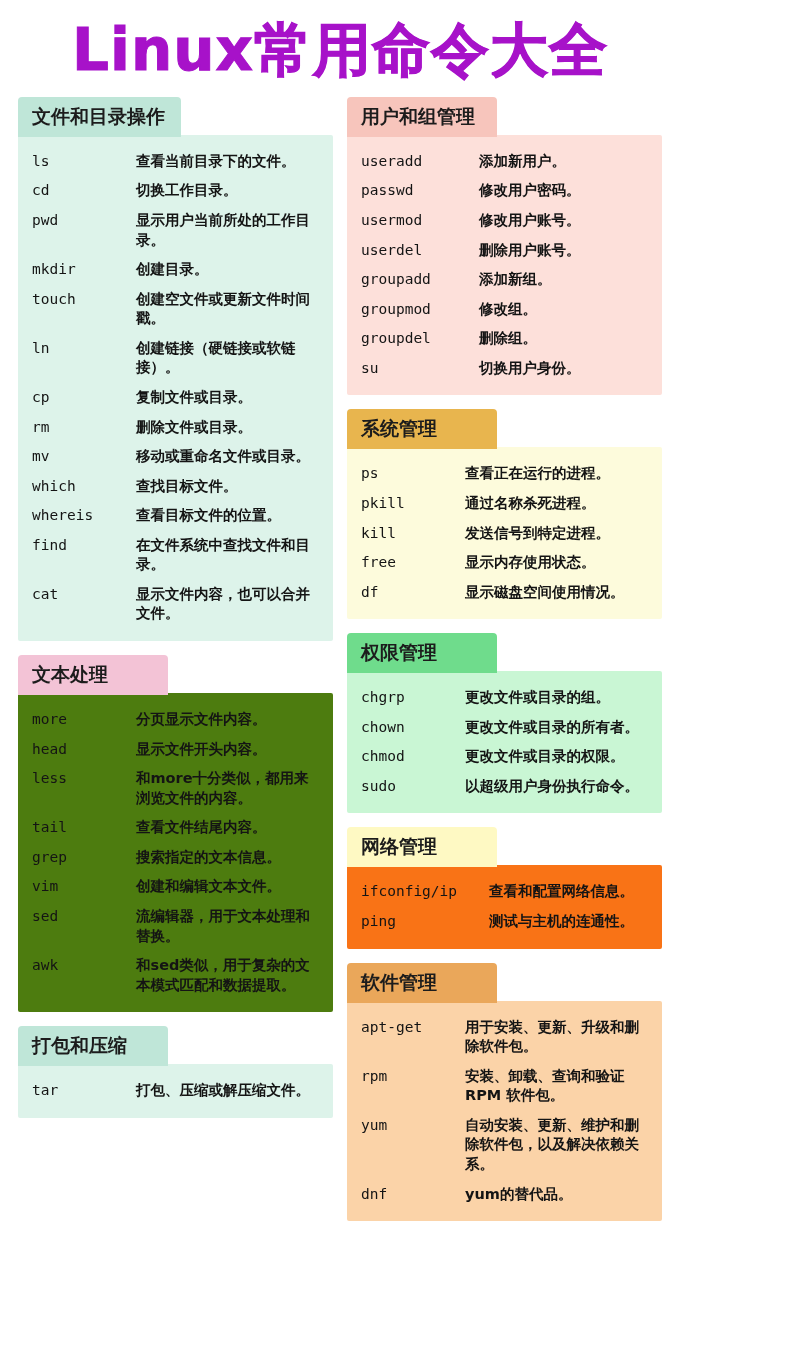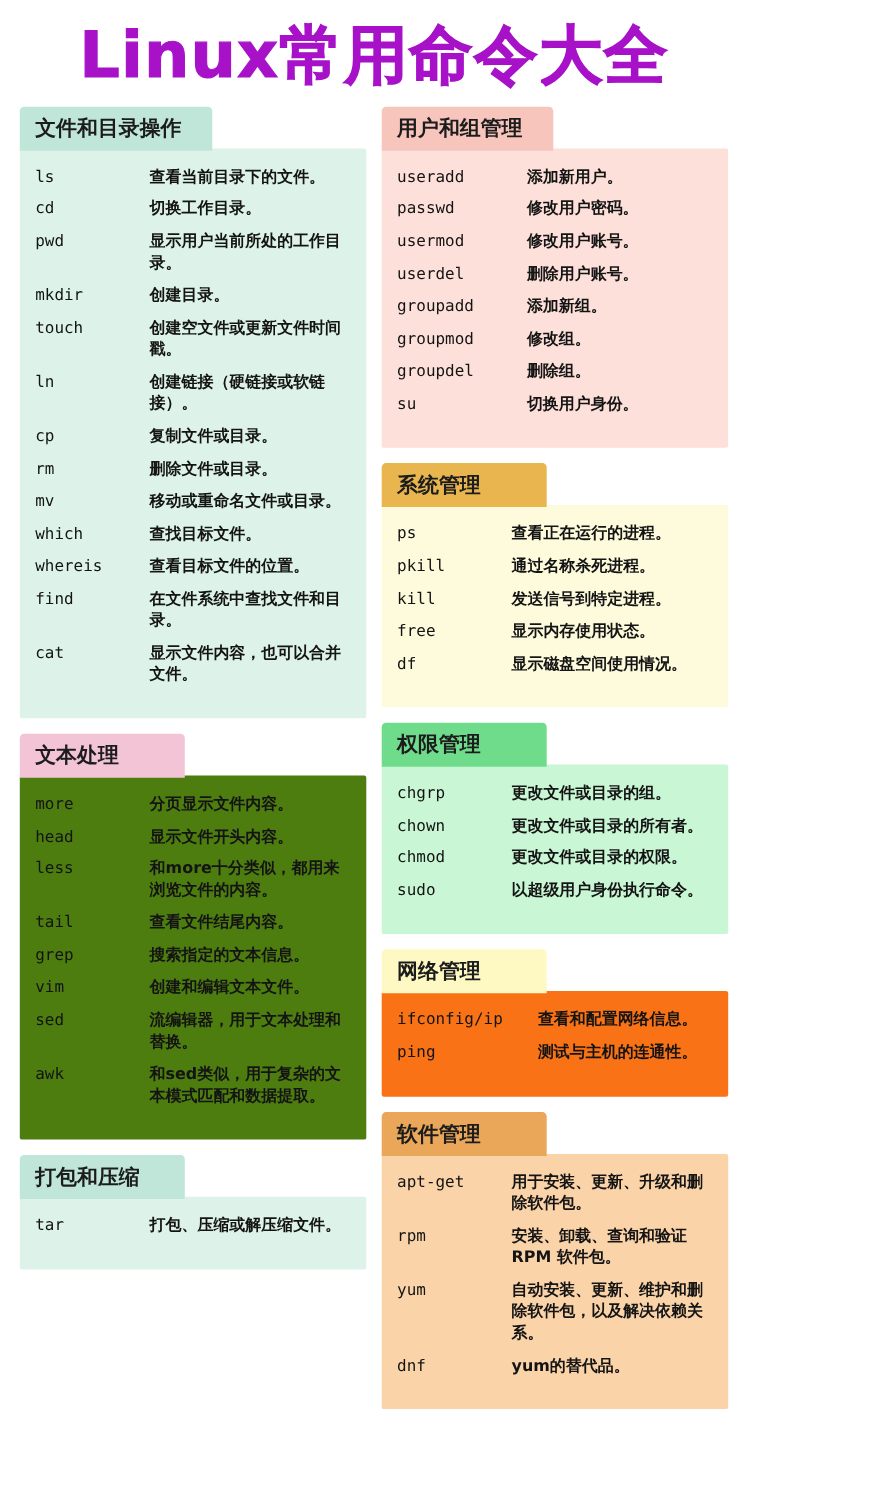--- a/index.html
+++ b/index.html
@@ -37,30 +37,30 @@
   .col { width: 374px; }
   .col-left { width: 374px; }
   .col-right { width: 374px; }
 
   .section { margin-bottom: 14px; position: relative; }
   .sec-head {
     display: inline-block;
     font-size: 19px;
     font-weight: bold;
     color: #1c1c1c;
-    padding: 7px 28px 7px 14px;
+    padding: 7px 16px 7px 14px;
     border-radius: 4px 4px 0 0;
     position: relative;
     z-index: 2;
     min-width: 150px;
     font-family: "DejaVu Sans", sans-serif;
   }
   .sec-body {
     border-radius: 2px;
-    padding: 12px 10px 24px 14px;
+    padding: 12px 10px 12px 14px;
     margin-top: -2px;
     position: relative;
     z-index: 1;
   }
   table.cmds { width:100%; border-collapse: collapse; }
   table.cmds td {
     vertical-align: top;
     padding: 5px 0 5px 0;
     font-size: 14.5px;
     line-height: 1.35;

